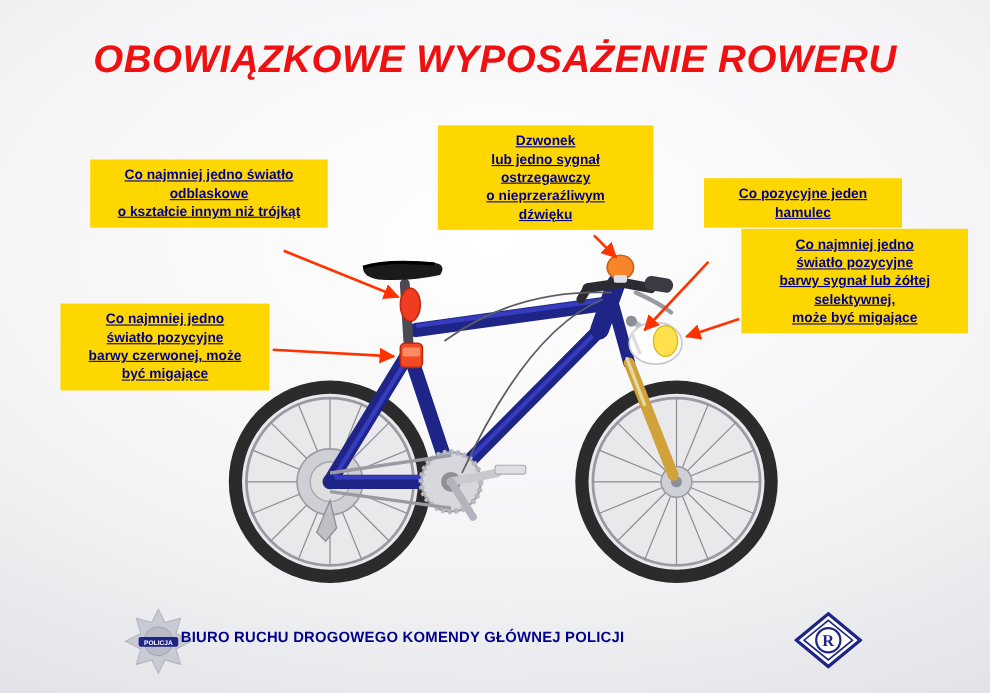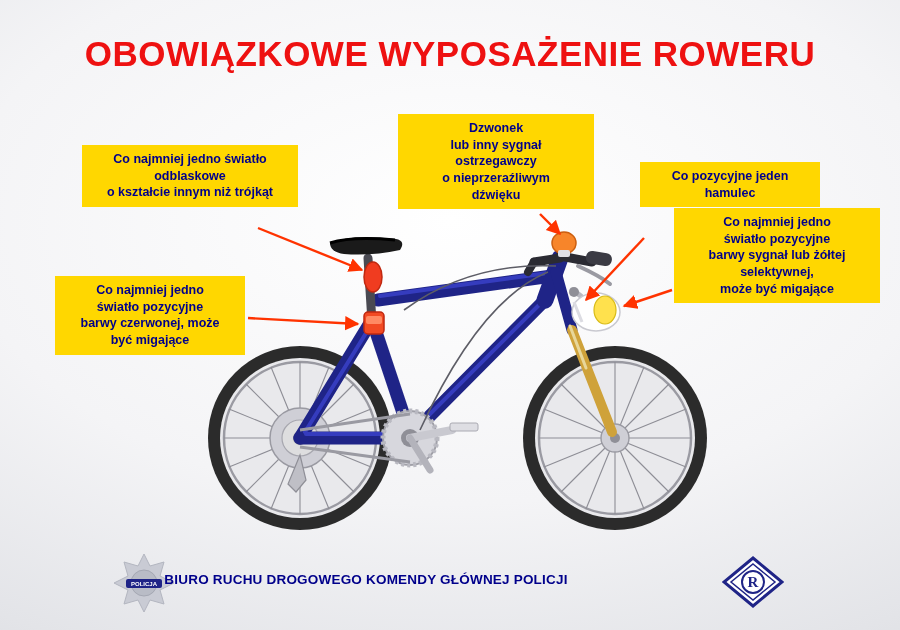--- a/index.html
+++ b/index.html
@@ -18,32 +18,34 @@
   
   #title {
     position: absolute;
     top: 34px; left: 0; width: 900px;
     text-align: center;
     color: #ee1111;
     font-size: 35px;
     font-weight: bold;
     letter-spacing: 0.5px;
     white-space: nowrap;
+    font-style: italic;
   }
 
   
   .callout {
     position: absolute;
     background: #ffd700;
     color: #00008b;
     font-size: 12.5px;
     font-weight: bold;
     line-height: 1.33;
     text-align: center;
     padding: 6px 8px;
+    text-decoration: underline;
   }
   .callout span { display: block; white-space: nowrap; }
 
   
   #callout-reflector      { left: 82px;  top: 145px; width: 216px; }
   #callout-bell           { left: 398px; top: 114px; width: 196px; }
   #callout-brake          { left: 640px; top: 162px; width: 180px; }
   #callout-front-light    { left: 674px; top: 208px; width: 206px; }
   #callout-rear-light     { left: 55px;  top: 276px; width: 190px; }
 
@@ -249,21 +251,21 @@
   </svg>
 
   <div class="callout" id="callout-reflector">
     <span>Co najmniej jedno światło</span>
     <span>odblaskowe</span>
     <span>o kształcie innym niż trójkąt</span>
   </div>
 
   <div class="callout" id="callout-bell">
     <span>Dzwonek</span>
-    <span>lub inny sygnał</span>
+    <span>lub jedno sygnał</span>
     <span>ostrzegawczy</span>
     <span>o nieprzeraźliwym</span>
     <span>dźwięku</span>
   </div>
 
   <div class="callout" id="callout-brake">
     <span>Co pozycyjne jeden</span>
     <span>hamulec</span>
   </div>
 

